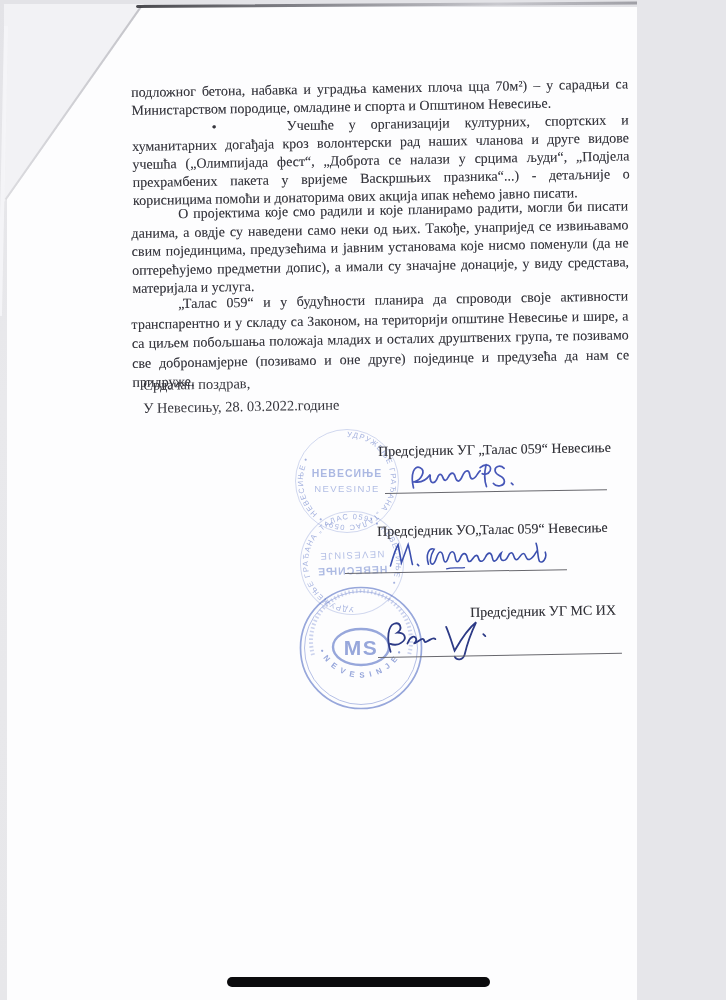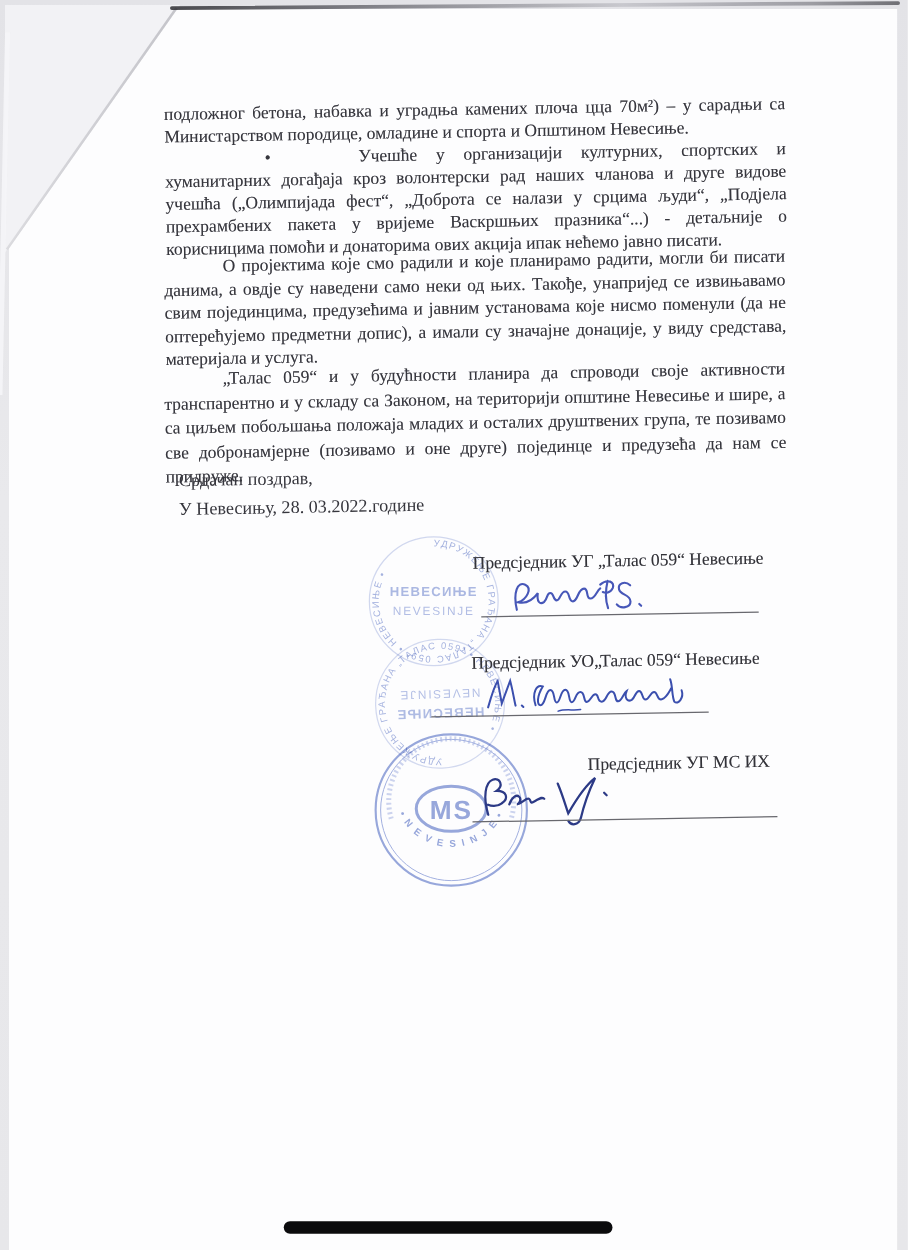--- a/index.html
+++ b/index.html
@@ -1,17 +1,17 @@
 <!DOCTYPE html>
 <html><head>
 <meta charset="utf-8">
 <style>
   html,body{margin:0;padding:0;background:#e6e6ea;}
   .canvas{
-    position:relative;width:726px;height:1000px;overflow:hidden;
+    position:relative;width:637px;height:1000px;overflow:hidden;
     background:linear-gradient(180deg,#e3e3e7 0%,#e9e9ec 40%,#e7e7ea 100%);
     font-family:"Liberation Serif","DejaVu Serif",serif;
   }
   
   .fold-triangle{
     position:absolute;left:4px;top:4px;width:150px;height:205px;
     background:#f2f2f5;
     clip-path:polygon(140px 0px,0px 198px,0px 0px);
   }
   .page{

